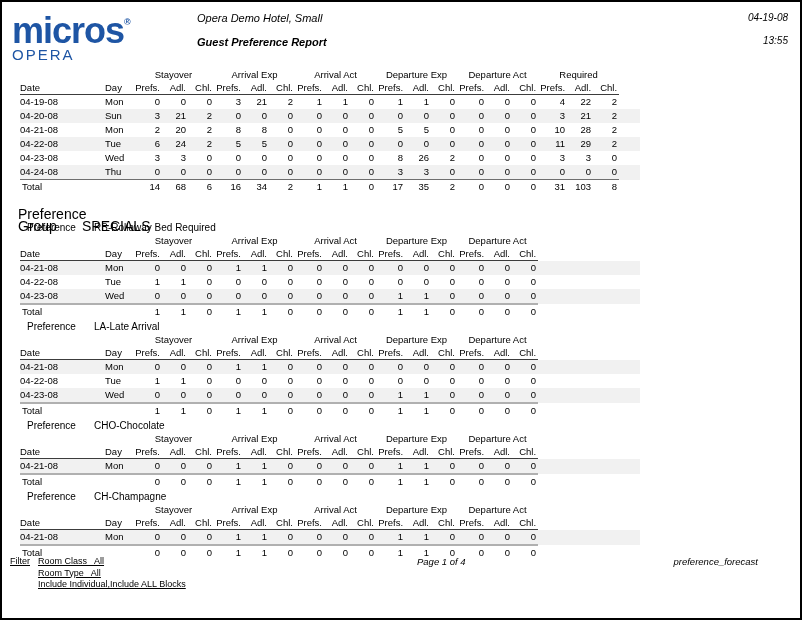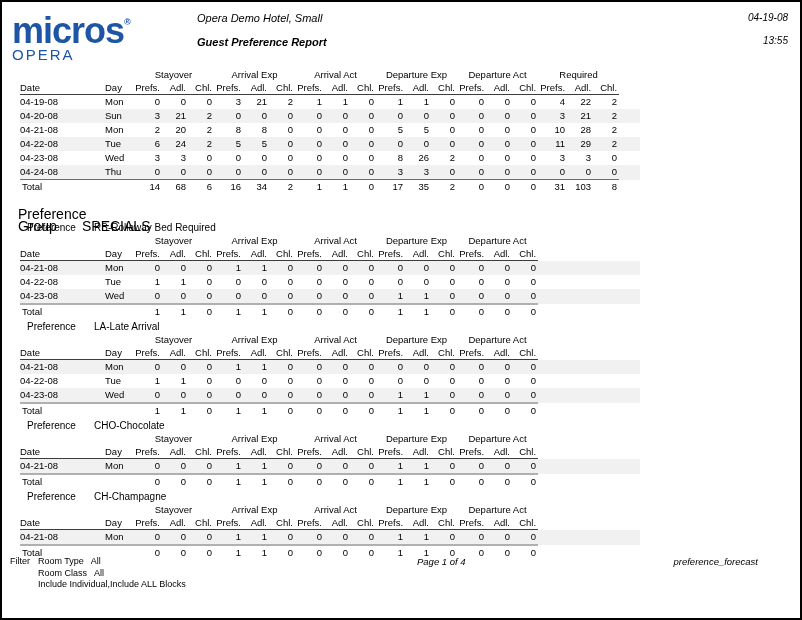--- a/index.html
+++ b/index.html
@@ -32,21 +32,21 @@
   .rpt .total-row td:not(.filler){border-top:1px solid #6e6e6e;}
   .rpt.sub .total-row td:not(.filler){border-top:2px solid #b0b0b0;}
   .rpt .total-label{padding-left:2px;}
   
   .pref-group-row{margin:14px 0 0 16px;height:12px;line-height:12px;font-size:14px;}
   .pref-group-row .pgl{display:inline-block;width:64px;}
   .pref-row{margin:2px 0 0 25px;height:12px;line-height:12px;font-size:10px;display:flex;}
   .pref-row .pl{width:67px;}
   
   .footer{position:absolute;left:8px;right:12px;top:554px;font-size:9px;}
-  .filter-block{display:flex;}
+  .filter-block{display:flex;text-decoration:underline;}
   .filter-label{width:28px;}
   .filter-line{white-space:pre;line-height:11.5px;}
   .page-num{position:absolute;top:0;left:407px;font-style:italic;font-size:9.5px;}
   .report-name{position:absolute;top:0;right:30px;font-style:italic;font-size:9.5px;}
 </style>
 </head>
 <body>
 
 <div class="page">
 
@@ -769,22 +769,22 @@
             <td class="filler"></td>
           </tr>
         </tbody>
       </table>
     </div>
 
   <div class="footer">
     <div class="filter-block">
       <div class="filter-label">Filter</div>
       <div class="filter-lines">
+        <div class="filter-line">Room Class   All</div>
         <div class="filter-line">Room Type   All</div>
-        <div class="filter-line">Room Class   All</div>
         <div class="filter-line">Include Individual,Include ALL Blocks</div>
       </div>
     </div>
     <div class="page-num">Page 1 of 4</div>
     <div class="report-name">preference_forecast</div>
   </div>
 
 </div>
 
 </body></html>

